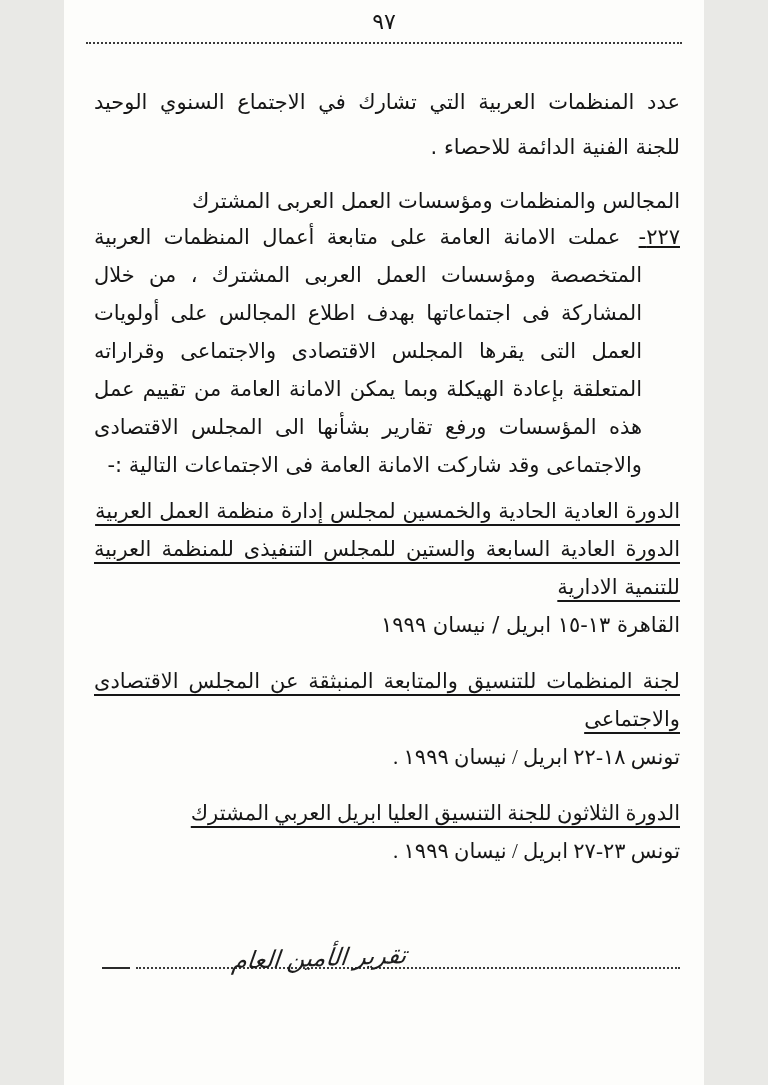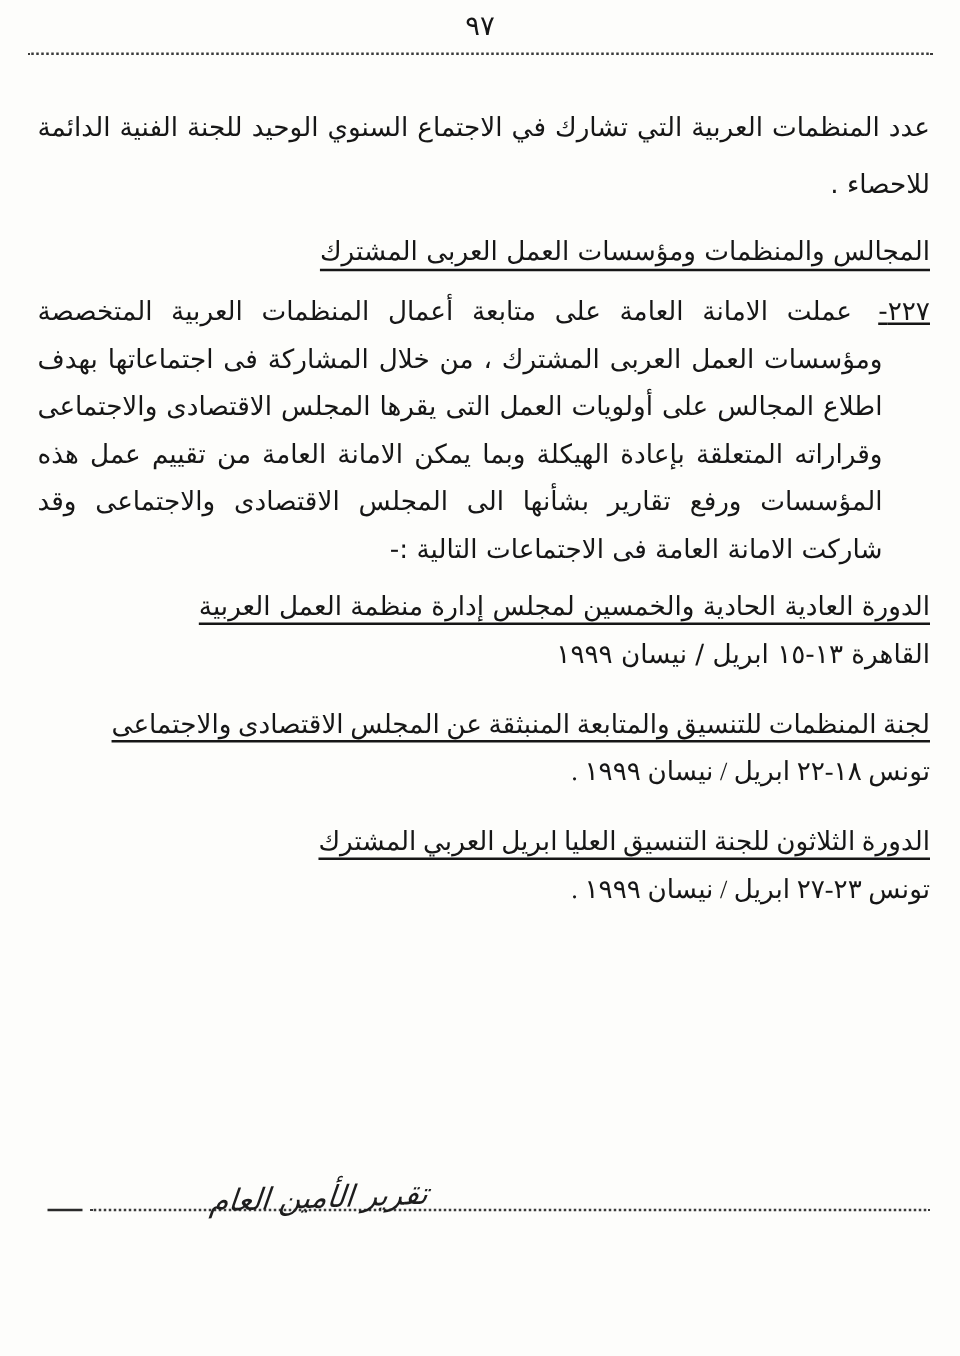--- a/index.html
+++ b/index.html
@@ -3,21 +3,21 @@
 <meta charset="utf-8">
 <style>
   * { margin: 0; padding: 0; box-sizing: border-box; }
   html, body { width: 768px; }
   body {
     background: #e9e9e6;
     font-family: "DejaVu Sans", sans-serif;
   }
   .page {
     position: relative;
-    width: 768px;
+    width: 640px;
     height: 1085px;
     margin: 0 auto;
     background: #fdfdfb;
     color: #161616;
     direction: rtl;
     overflow: hidden;
   }
   .page-number {
     padding-top: 8px;
     text-align: center;
@@ -39,24 +39,22 @@
   .intro {
     line-height: 45px;
     text-align: justify;
     text-align-last: right;
     margin-bottom: 14px;
   }
   .heading {
     font-size: 21px;
     font-weight: normal;
     line-height: 34px;
-    text-decoration: underline;
     text-underline-offset: 7px;
     text-decoration-thickness: 1.5px;
-    margin-bottom: 12px;
   }
   .numbered {
     line-height: 38px;
     text-align: justify;
     text-align-last: right;
     padding-right: 38px;
     text-indent: -38px;
     margin-bottom: 8px;
   }
   .para-num { padding-left: 6px; text-decoration: underline; }
@@ -118,20 +116,21 @@
 
     <h2 class="heading">المجالس والمنظمات ومؤسسات العمل العربى المشترك</h2>
 
     <p class="numbered"><span class="para-num">٢٢٧-</span> <span class="para-body">عملت الامانة العامة على متابعة أعمال المنظمات العربية المتخصصة ومؤسسات العمل العربى المشترك ، من خلال المشاركة فى اجتماعاتها بهدف اطلاع المجالس على أولويات العمل التى يقرها المجلس الاقتصادى والاجتماعى وقراراته المتعلقة بإعادة الهيكلة  وبما يمكن الامانة العامة من تقييم عمل هذه المؤسسات ورفع تقارير بشأنها الى المجلس الاقتصادى والاجتماعى وقد شاركت الامانة العامة فى الاجتماعات التالية :-</span></p>
 
     <div class="meeting">
       <p class="m-title">الدورة العادية الحادية والخمسين لمجلس إدارة  منظمة العمل العربية</p>
     </div>
 
     <div class="meeting">
+      <p class="m-title">الدورة العادية السابعة والستين للمجلس التنفيذى للمنظمة العربية   للتنمية الادارية</p>
       <p class="m-detail">القاهرة ١٣-١٥ ابريل / نيسان ١٩٩٩</p>
     </div>
 
     <div class="meeting gap">
       <p class="m-title">لجنة المنظمات للتنسيق والمتابعة المنبثقة  عن المجلس الاقتصادى والاجتماعى</p>
       <p class="m-detail">تونس ١٨-٢٢ ابريل / نيسان ١٩٩٩ .</p>
     </div>
 
     <div class="meeting gap">
       <p class="m-title">الدورة الثلاثون للجنة التنسيق العليا ابريل العربي المشترك</p>

